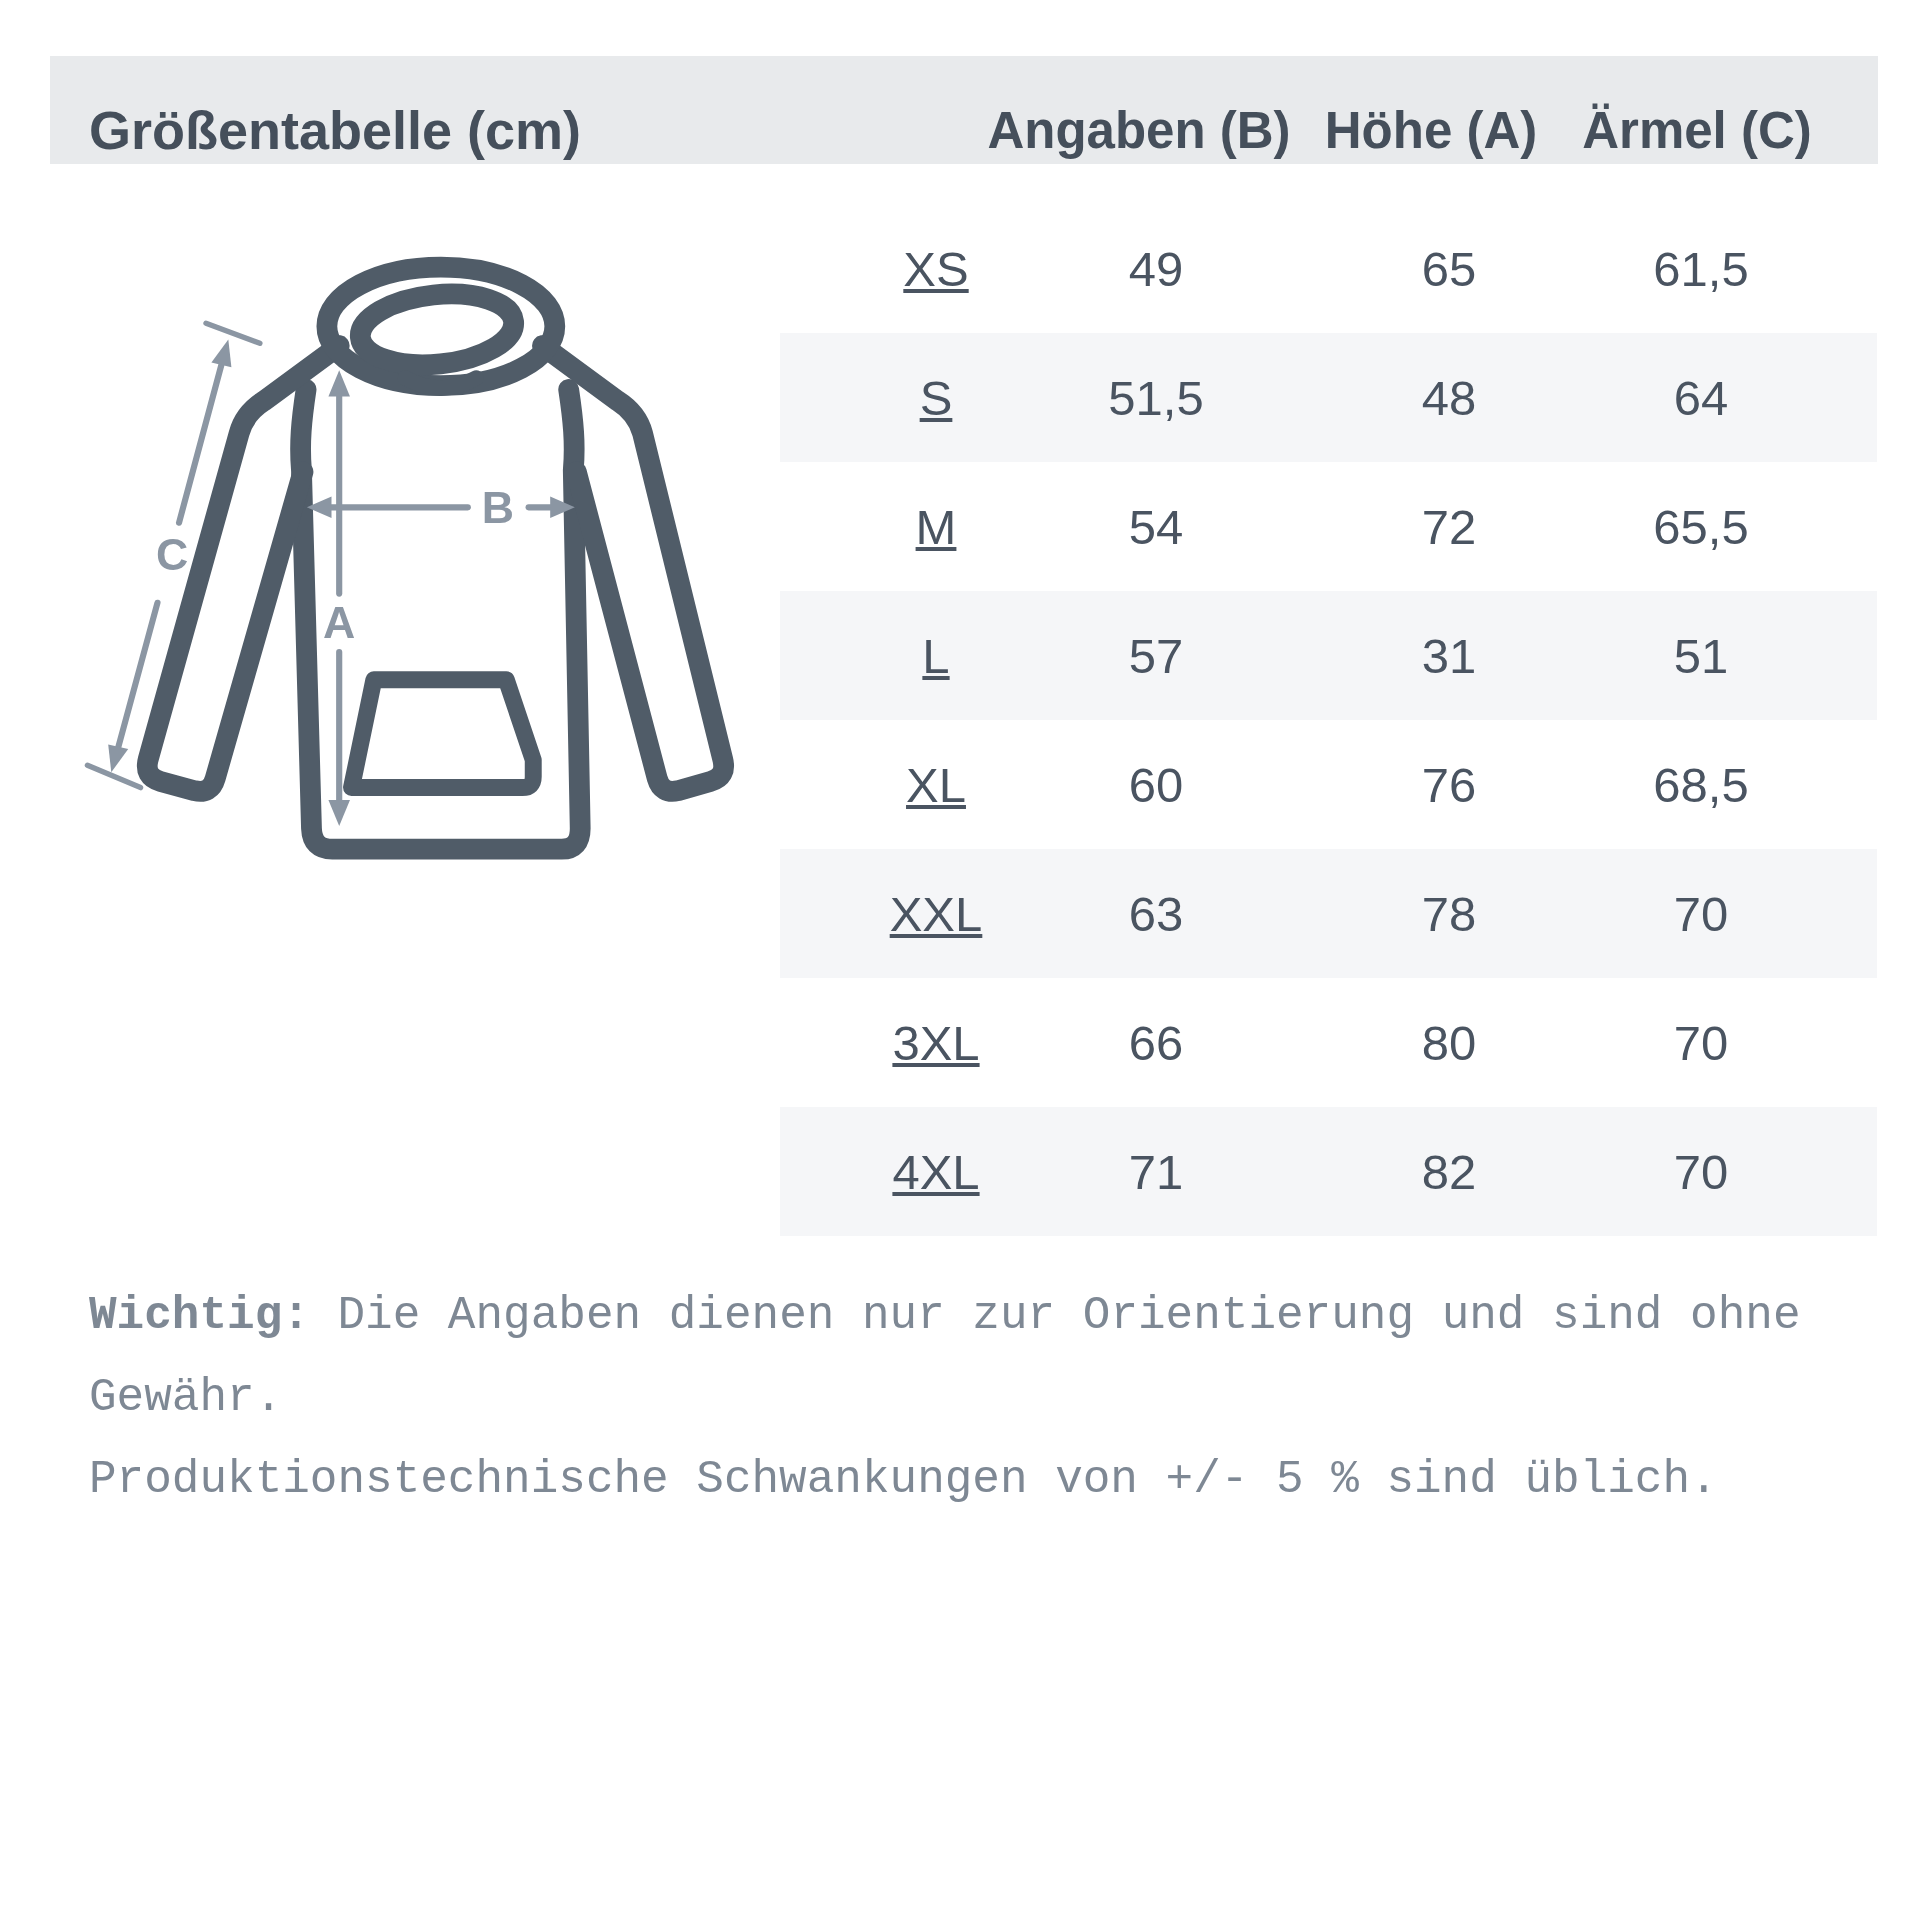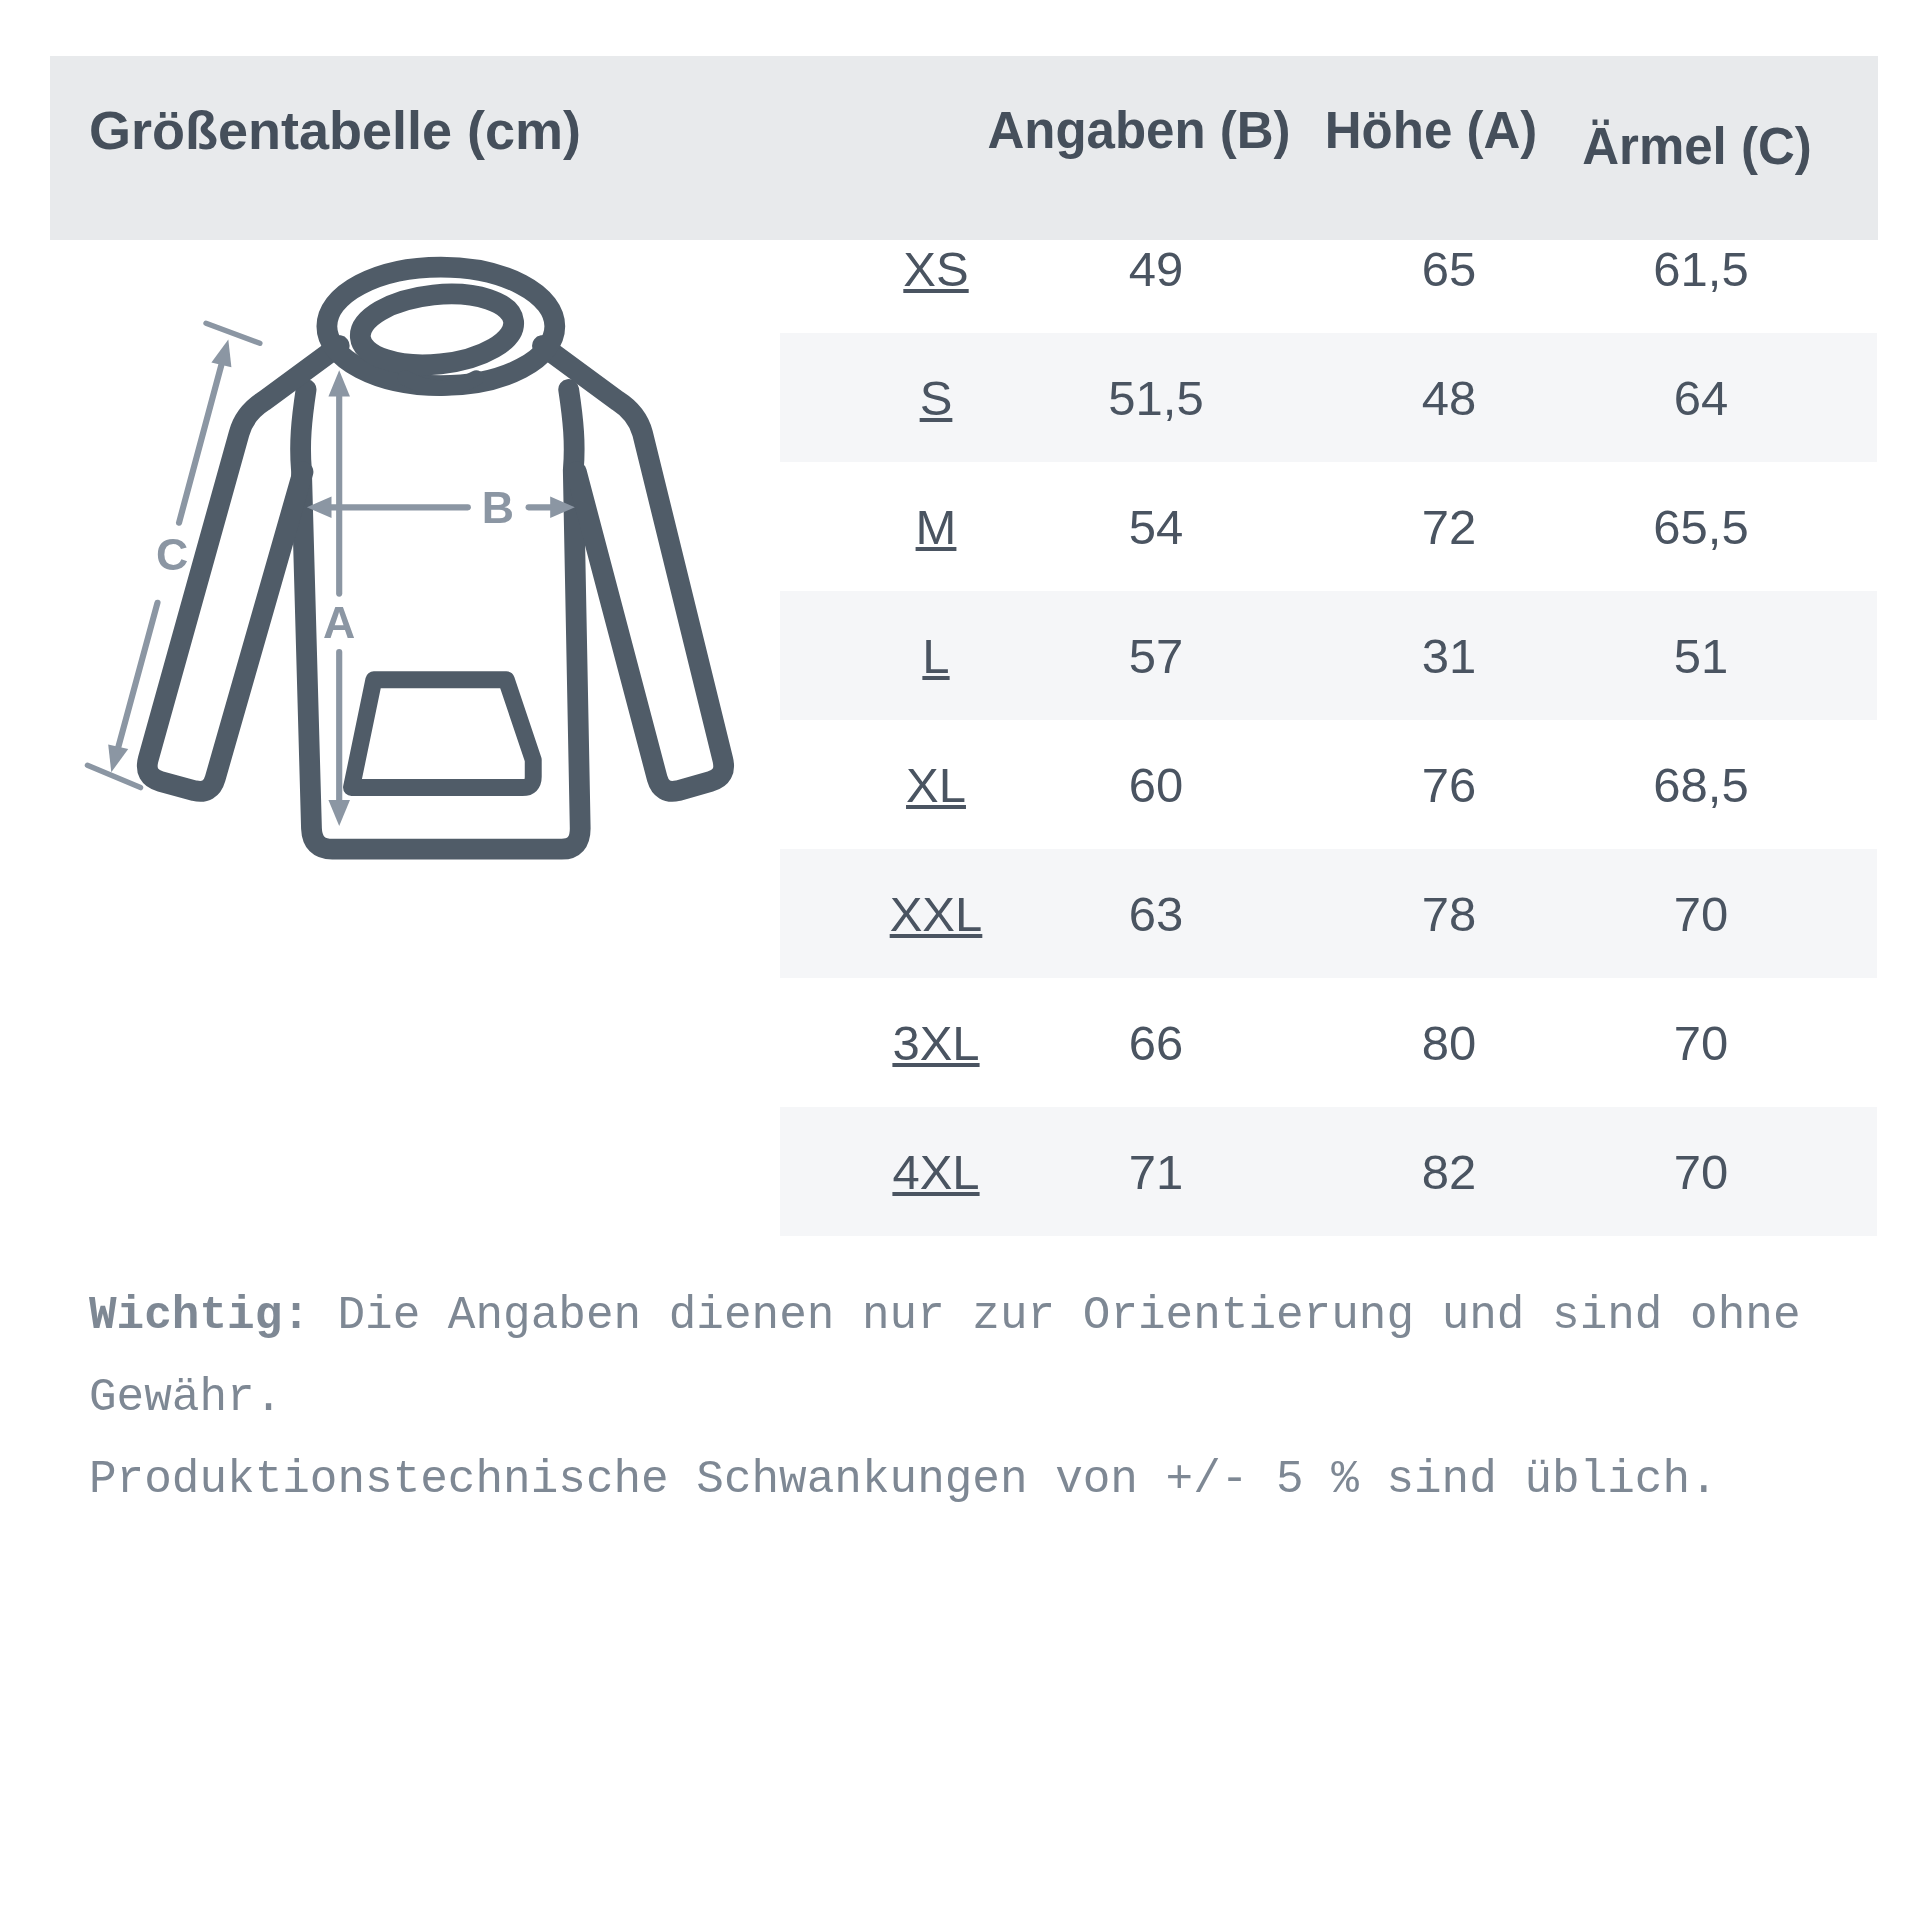--- a/index.html
+++ b/index.html
@@ -10,29 +10,29 @@
     --outline:#505c68;
     --arrow:#8b96a3;
     --footerText:#7e8894;
   }
   *{margin:0;padding:0;box-sizing:border-box;}
   html,body{width:1926px;height:1926px;background:#ffffff;overflow:hidden;
     font-family:"Liberation Sans","DejaVu Sans",sans-serif;}
   .stage{position:absolute;left:0;top:0;width:1926px;height:1926px;background:#fff;}
 
   
-  .header{position:absolute;left:50px;top:56px;width:1828px;height:184px;
+  .header{position:absolute;left:50px;top:56px;width:1828px;height:108px;
     background:var(--headerBg);text-align:right;}
   .header .title{position:absolute;left:39px;top:0;height:148px;display:flex;align-items:center;
     font-size:54px;font-weight:bold;color:var(--titleText);letter-spacing:0px;}
   .header .col-head{position:absolute;top:0;height:148px;display:flex;align-items:center;
     transform:translateX(-50%);font-size:51px;font-weight:bold;color:var(--titleText);white-space:nowrap;}
   .col-head.c1{left:1089px;}
   .col-head.c2{left:1381px;}
-  .col-head.c3{left:1647px;margin-top:16px;}
+  .col-head.c3{left:1647px;}
 
   
   .table{position:absolute;left:780px;top:204px;width:1097px;}
   .row{position:relative;width:1097px;height:129px;}
   .row.striped{background:var(--stripeBg);}
   .cell{position:absolute;top:0;height:129px;display:flex;align-items:center;
     transform:translateX(-50%);font-size:49px;color:var(--cellText);white-space:nowrap;}
   .cell.size{left:156px;text-decoration:underline;}
   .cell.breite{left:376px;}
   .cell.hoehe{left:669px;}

